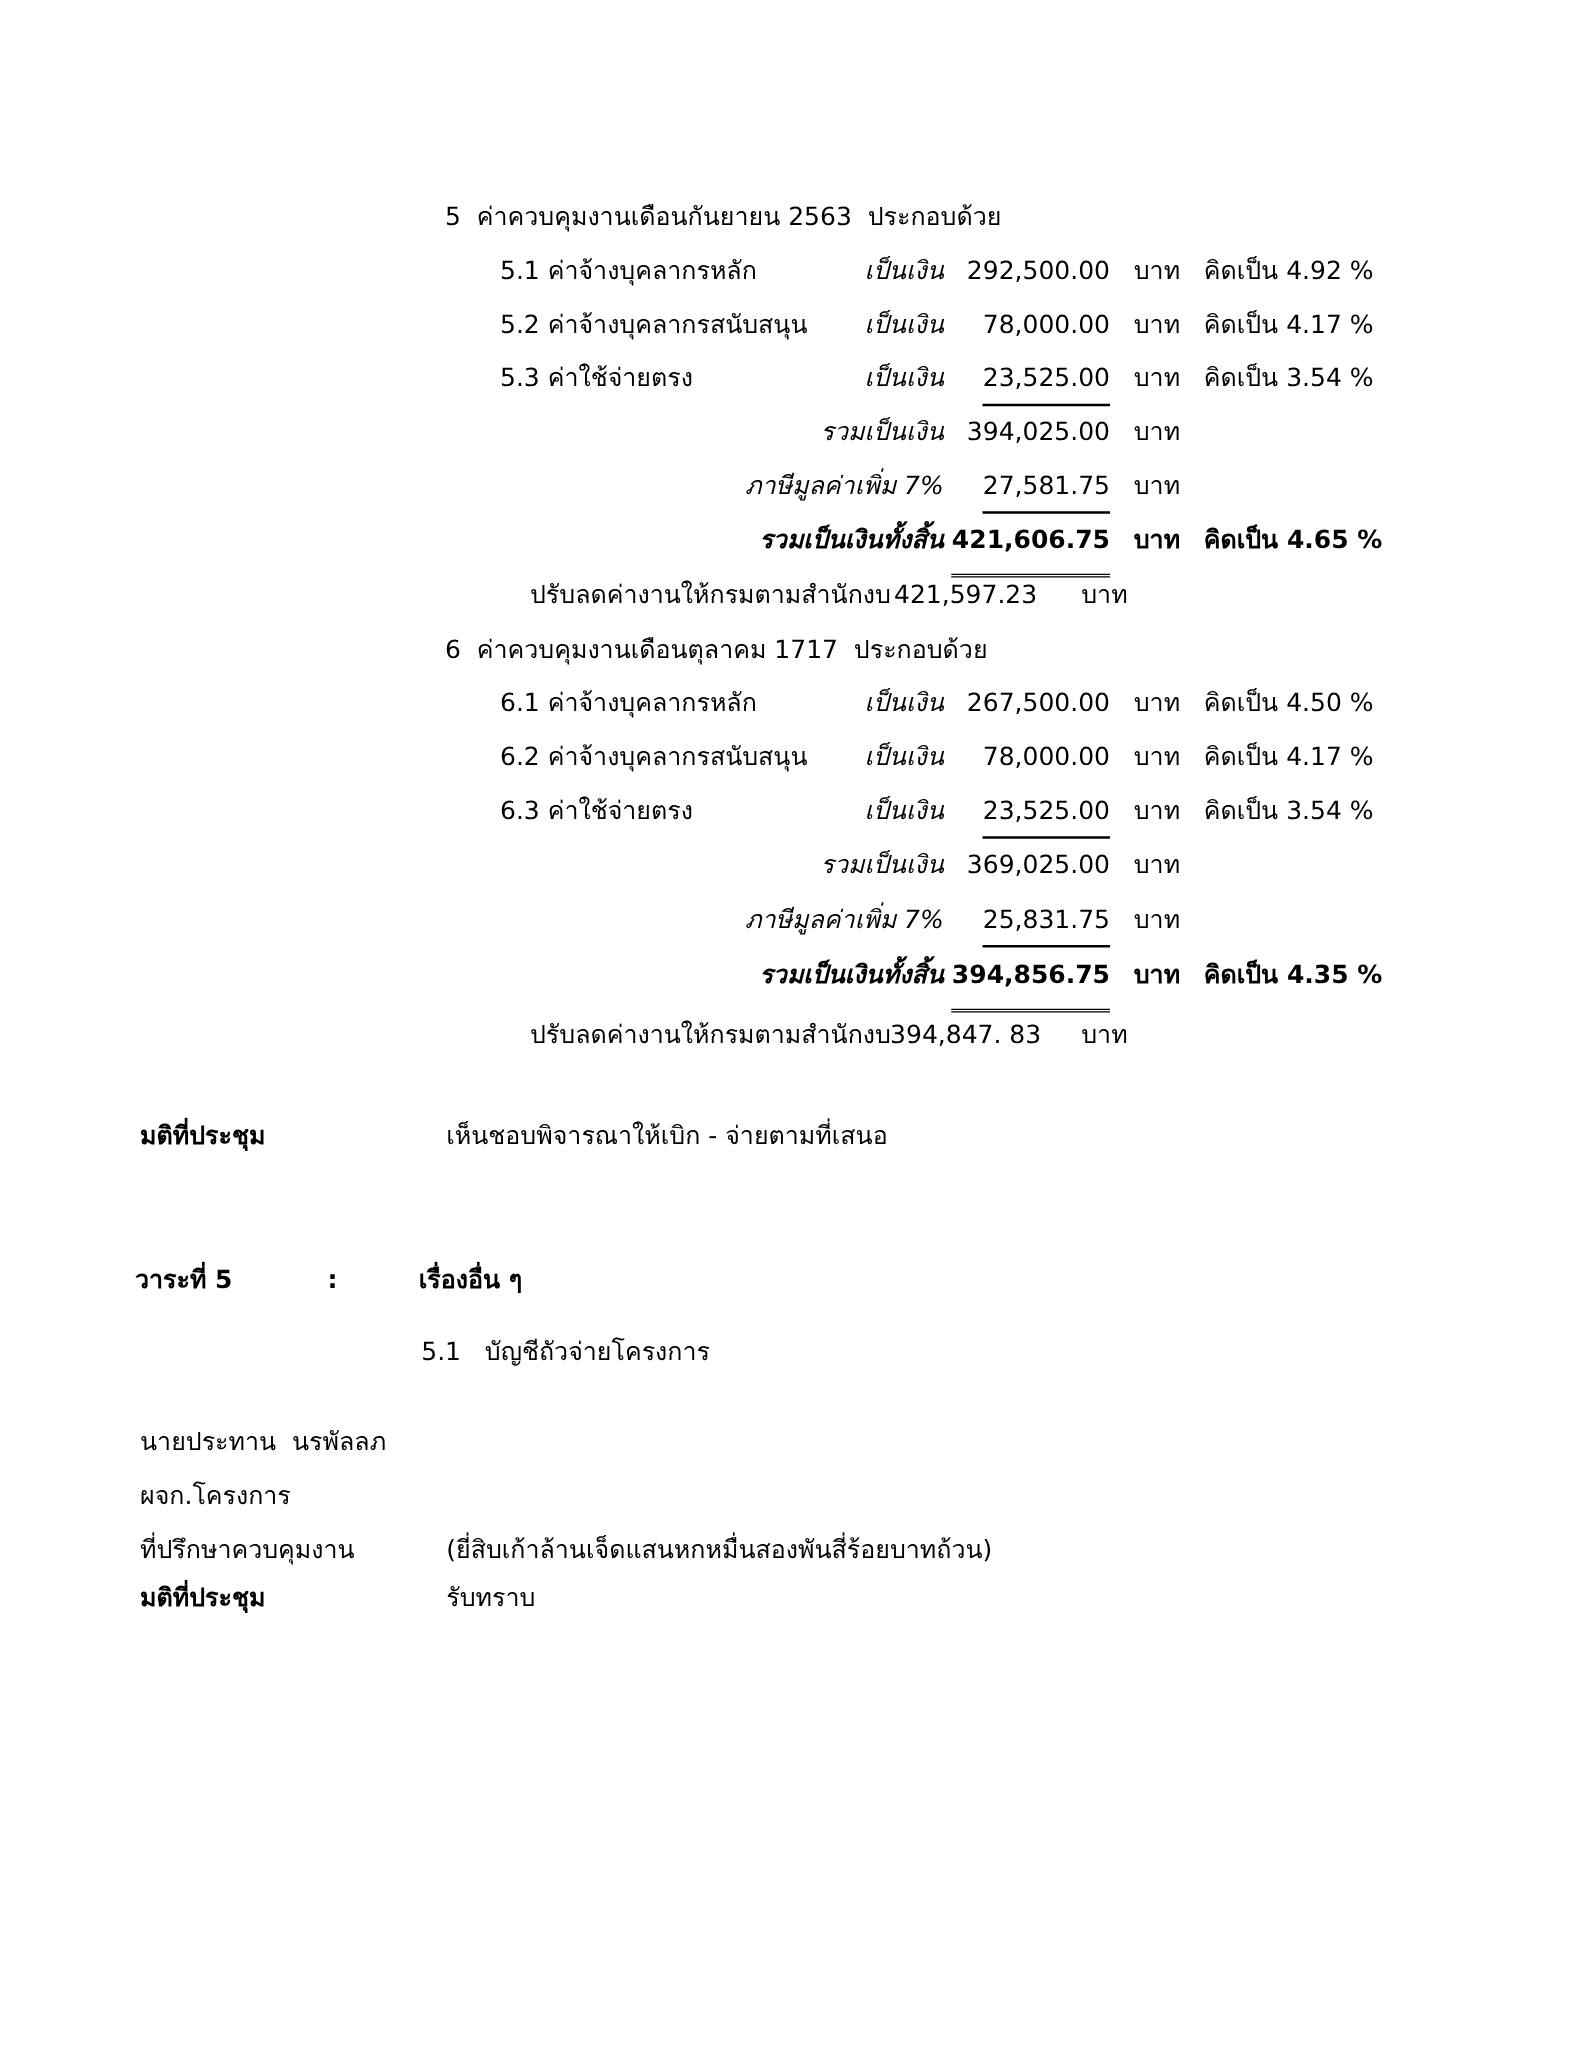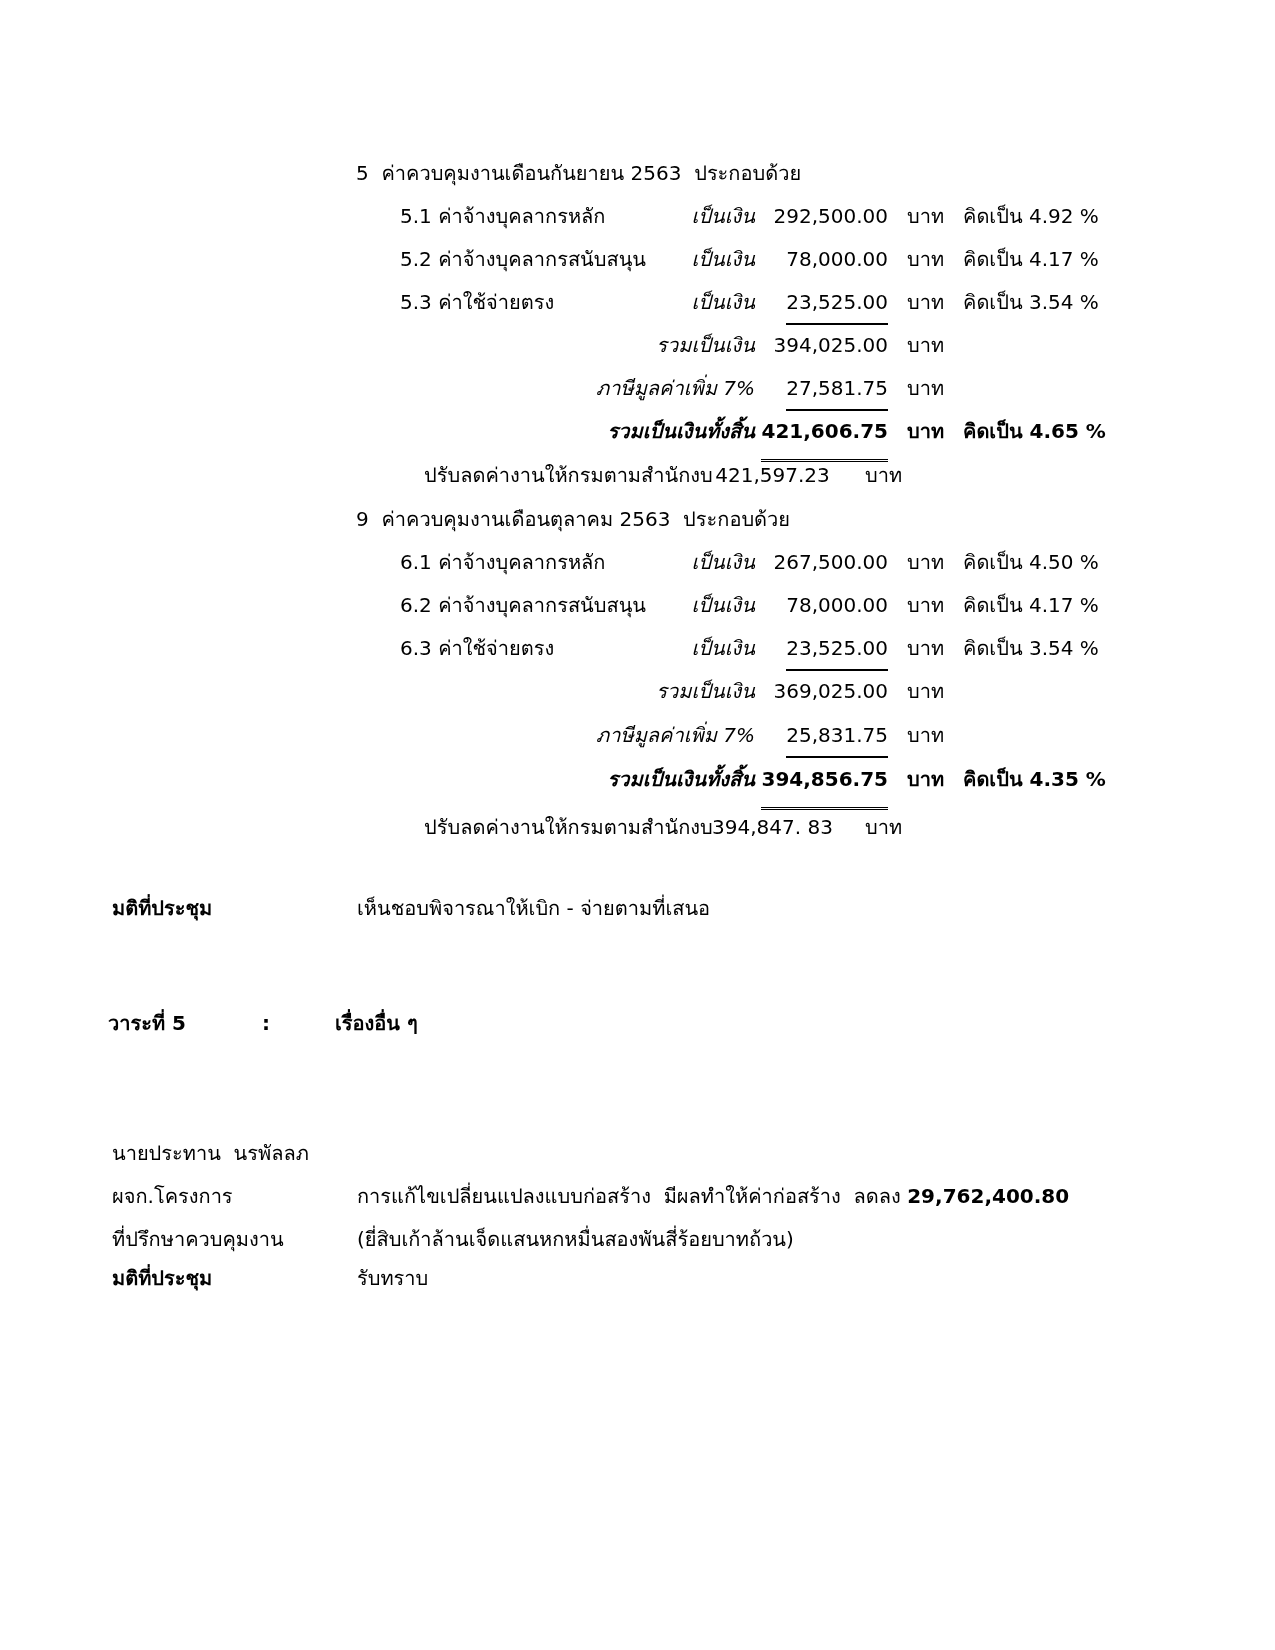--- a/index.html
+++ b/index.html
@@ -90,21 +90,21 @@
     <span class="c-pct">คิดเป็น 4.65 %</span>
   </div>
 
   <div class="row red" style="top:460px">
     <span class="r-label">ปรับลดค่างานให้กรมตามสำนักงบ</span>
     <span class="r-amt"><span>421,597.23</span></span>
     <span class="r-baht">บาท</span>
   </div>
 
   <div class="row" style="top:504px">
-    <span class="c-head">9  ค่าควบคุมงานเดือนตุลาคม 2563  ประกอบด้วย</span>
+    <span class="c-head">6  ค่าควบคุมงานเดือนตุลาคม 1717  ประกอบด้วย</span>
   </div>
 
   <div class="row" style="top:547px">
     <span class="c-label">6.1 ค่าจ้างบุคลากรหลัก</span>
     <span class="c-mid">เป็นเงิน</span>
     <span class="c-amt"><span>267,500.00</span></span>
     <span class="c-baht">บาท</span>
     <span class="c-pct">คิดเป็น 4.50 %</span>
   </div>
 
@@ -153,28 +153,30 @@
     <span class="b-col1 bold">มติที่ประชุม</span>
     <span class="b-col2">เห็นชอบพิจารณาให้เบิก - จ่ายตามที่เสนอ</span>
   </div>
 
   <div class="row" style="top:1008px">
     <span class="a-label bold">วาระที่ 5</span>
     <span class="a-colon bold">:</span>
     <span class="a-title bold">เรื่องอื่น ๆ</span>
   </div>
 
+  <div class="row" style="top:1066px">
+    <span class="s-item">5.1   บัญชีถัวจ่ายโครงการ</span>
+  </div>
 
   <div class="row" style="top:1138px">
     <span class="b-col1">นายประทาน  นรพัลลภ</span>
   </div>
 
   <div class="row" style="top:1181px">
     <span class="b-col1">ผจก.โครงการ</span>
-    <span class="b-col2"><span>การแก้ไขเปลี่ยนแปลงแบบก่อสร้าง  มีผลทำให้ค่าก่อสร้าง  ลดลง </span><span class="bold">29,762,400.80</span></span>
   </div>
 
   <div class="row" style="top:1224px">
     <span class="b-col1">ที่ปรึกษาควบคุมงาน</span>
     <span class="b-col2">(ยี่สิบเก้าล้านเจ็ดแสนหกหมื่นสองพันสี่ร้อยบาทถ้วน)</span>
   </div>
 
   <div class="row" style="top:1263px">
     <span class="b-col1 bold">มติที่ประชุม</span>
     <span class="b-col2">รับทราบ</span>

